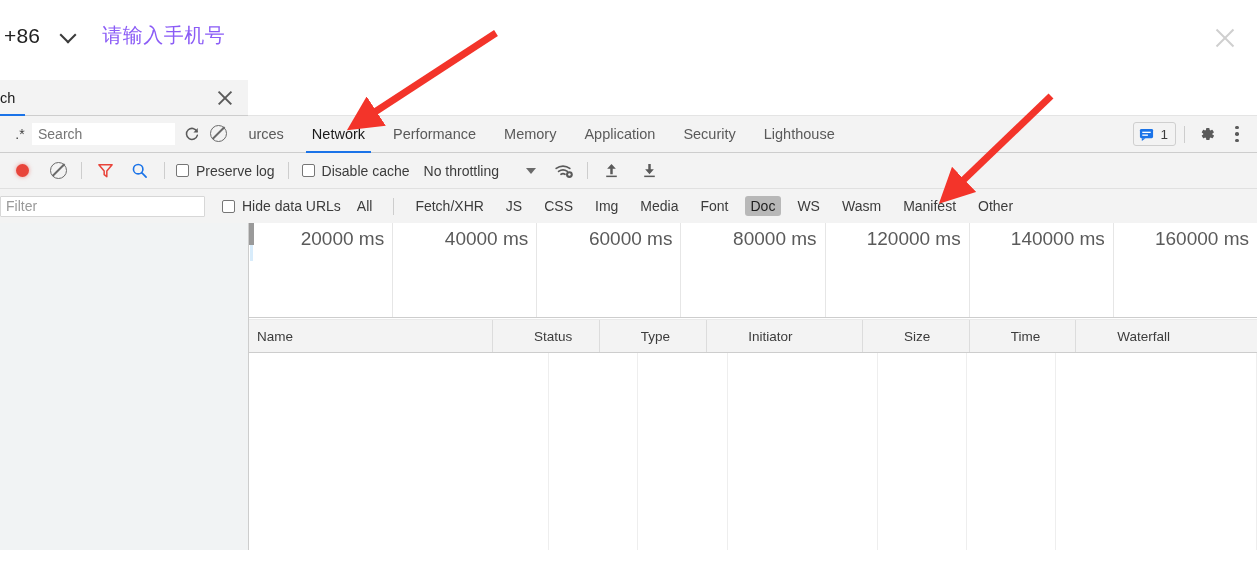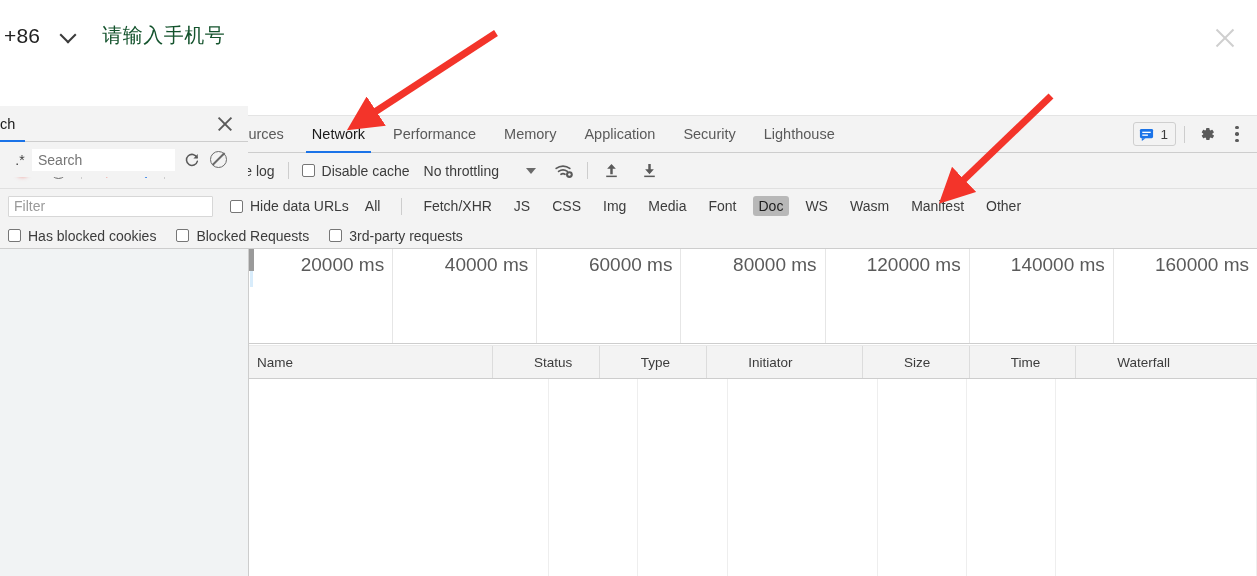--- a/index.html
+++ b/index.html
@@ -30,21 +30,21 @@
     margin-left: 13px; margin-right: 16px;
     width: 17px; height: 17px; display: inline-block; position: relative;
   }
   .cc-caret::before {
     content: ""; position: absolute; left: 1px; top: 2px;
     width: 10px; height: 10px;
     border-right: 2px solid #3a3a3a; border-bottom: 2px solid #3a3a3a;
     transform: rotate(45deg);
   }
   .phone-placeholder {
-    font-size: 20px; color: #14532d; letter-spacing: .5px;
+    font-size: 20px; color: #8b5cf6; letter-spacing: .5px;
     font-family: Liberation Mono, monospace;
   }
   .page-close {
     position: absolute; right: 14px; top: 20px;
     width: 36px; height: 36px; cursor: pointer;
   }
   .page-close::before, .page-close::after {
     content: ""; position: absolute; left: 6px; top: 17px;
     width: 24px; height: 2px; background: #cfcfcf;
   }
@@ -147,21 +147,20 @@
   }
   .tri-down {
     width: 0; height: 0; border-left: 5px solid transparent;
     border-right: 5px solid transparent; border-top: 6px solid #6a6a6a;
   }
 
   
   .filter-row {
     position: relative; height: 34px; width: 100%;
     background: #f3f3f3; display: flex; align-items: center;
-    padding-left: 8px;
   }
   .filter-input {
     width: 205px; height: 21px; background: #fff;
     border: 1px solid #d7d7d7; border-radius: 1px;
     font-size: 14px; color: #9a9a9a; padding: 0 5px;
     font-family: "Liberation Sans", sans-serif; outline: none;
   }
   .filter-input::placeholder { color: #9a9a9a; }
   .type-chip {
     font-size: 14px; color: #3c3c3c; padding: 2px 6px;
@@ -389,34 +388,20 @@
           <span class="type-chip">Media</span>
           <span class="type-chip">Font</span>
           <span class="type-chip active">Doc</span>
           <span class="type-chip">WS</span>
           <span class="type-chip">Wasm</span>
           <span class="type-chip">Manifest</span>
           <span class="type-chip">Other</span>
         </div>
     </div>
 
-    <div class="cbx-row">
-      <label class="cbx-label">
-        <span class="cbx"></span>
-        <span>Has blocked cookies</span>
-      </label>
-      <label class="cbx-label">
-        <span class="cbx"></span>
-        <span>Blocked Requests</span>
-      </label>
-      <label class="cbx-label">
-        <span class="cbx"></span>
-        <span>3rd-party requests</span>
-      </label>
-    </div>
 
     <div class="dt-body">
 
       <div class="left-drawer">
         <div style="position:absolute;left:0;top:-143px;width:248px;height:36px;background:#f3f3f3;display:flex;align-items:center;border-bottom:1px solid #cdcdcd;">
           <div style="position:relative;height:36px;display:flex;align-items:center;padding:0 10px 0 0;">
             <span style="font-size:14.5px;color:#1a1a1a;">ch</span>
             <span style="position:absolute;left:-18px;right:0;bottom:0;height:2px;background:#1a73e8;"></span>
           </div>
           <div style="margin-left:auto;margin-right:12px;width:22px;height:22px;position:relative;cursor:pointer;">

